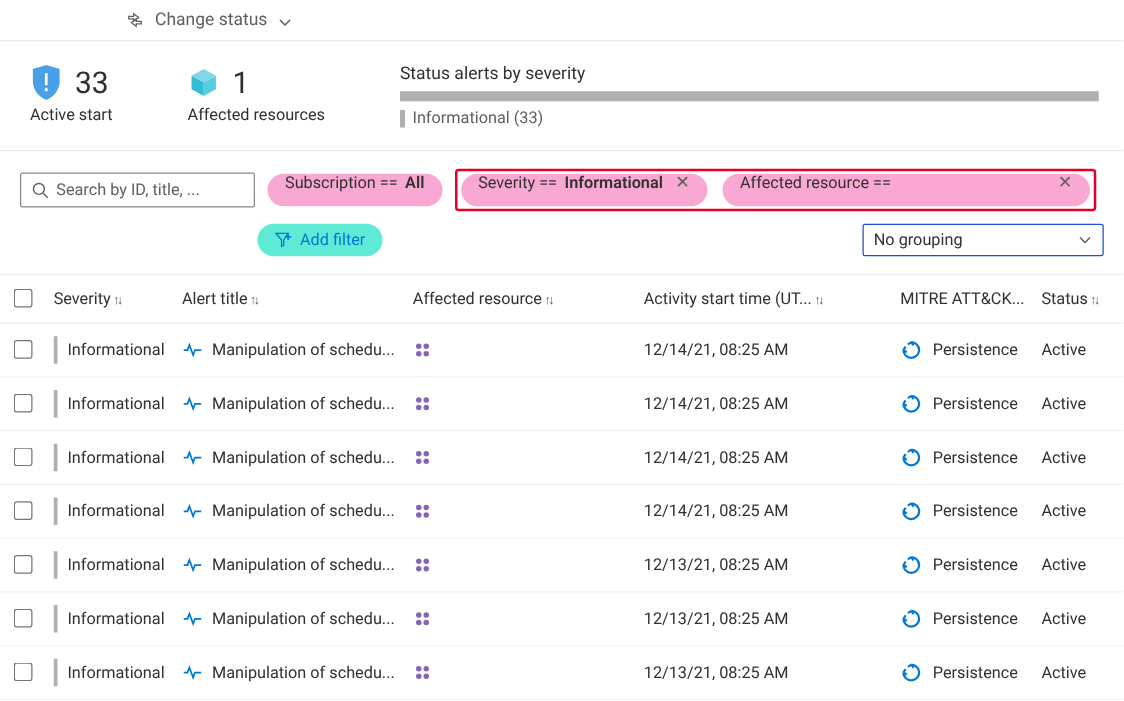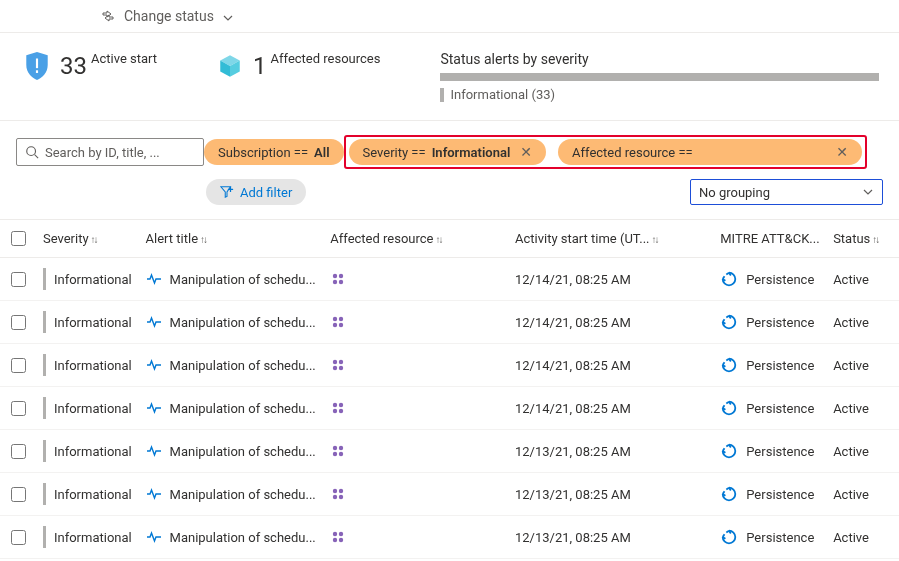--- a/index.html
+++ b/index.html
@@ -21,20 +21,21 @@
   }
   .summary-row {
     display: flex;
     align-items: flex-start;
     padding: 18px 20px 18px 24px;
     gap: 60px;
     border-bottom: 1px solid #edebe9;
   }
   .summary-block {
     display: flex;
+    flex-direction: column;
     gap: 4px;
   }
   .summary-top {
     display: flex;
     align-items: center;
     gap: 10px;
   }
   .summary-count {
     font-size: 24px;
     font-weight: 400;
@@ -68,41 +69,41 @@
   }
   .legend-swatch {
     width: 4px;
     height: 14px;
     background: #b1b0ae;
     display: inline-block;
   }
   .filter-row {
     display: flex;
     align-items: center;
-    padding: 14px 32px 0 16px;
-    gap: 0;
+    padding: 14px 22px 0 16px;
+    gap: 10px;
     flex-wrap: wrap;
   }
   .search-box {
     border: 1px solid #8a8886;
     height: 26px;
     width: 170px;
     display: flex;
     align-items: center;
     padding: 0 8px;
     gap: 6px;
     color: #605e5c;
     border-radius: 2px;
   }
   .pill {
-    background: #fdba74;
+    background: #f9a8d4;
     border-radius: 14px;
     height: 26px;
     display: inline-flex;
-    align-items: center;
+    align-items: flex-start;
     padding: 0 14px;
     color: #323130;
     font-size: 13px;
     gap: 6px;
   }
   .pill .bold { font-weight: 600; }
   .pill .close { color: #605e5c; padding-left: 4px; cursor: pointer; font-size: 14px; line-height: 1;}
   .highlight-group {
     border: 2px solid #e3002b;
     border-radius: 3px;
@@ -128,21 +129,21 @@
     width: 175px;
     display: flex;
     align-items: center;
     justify-content: space-between;
     padding: 0 8px;
     font-size: 13px;
     color: #323130;
     border-radius: 2px;
   }
   .add-filter-pill {
-    background: #e5e5e5;
+    background: #5eead4;
     border-radius: 14px;
     height: 26px;
     display: inline-flex;
     align-items: center;
     padding: 0 14px;
     color: #0078d4;
     font-size: 13px;
     gap: 6px;
     margin-left: 190px;
   }

